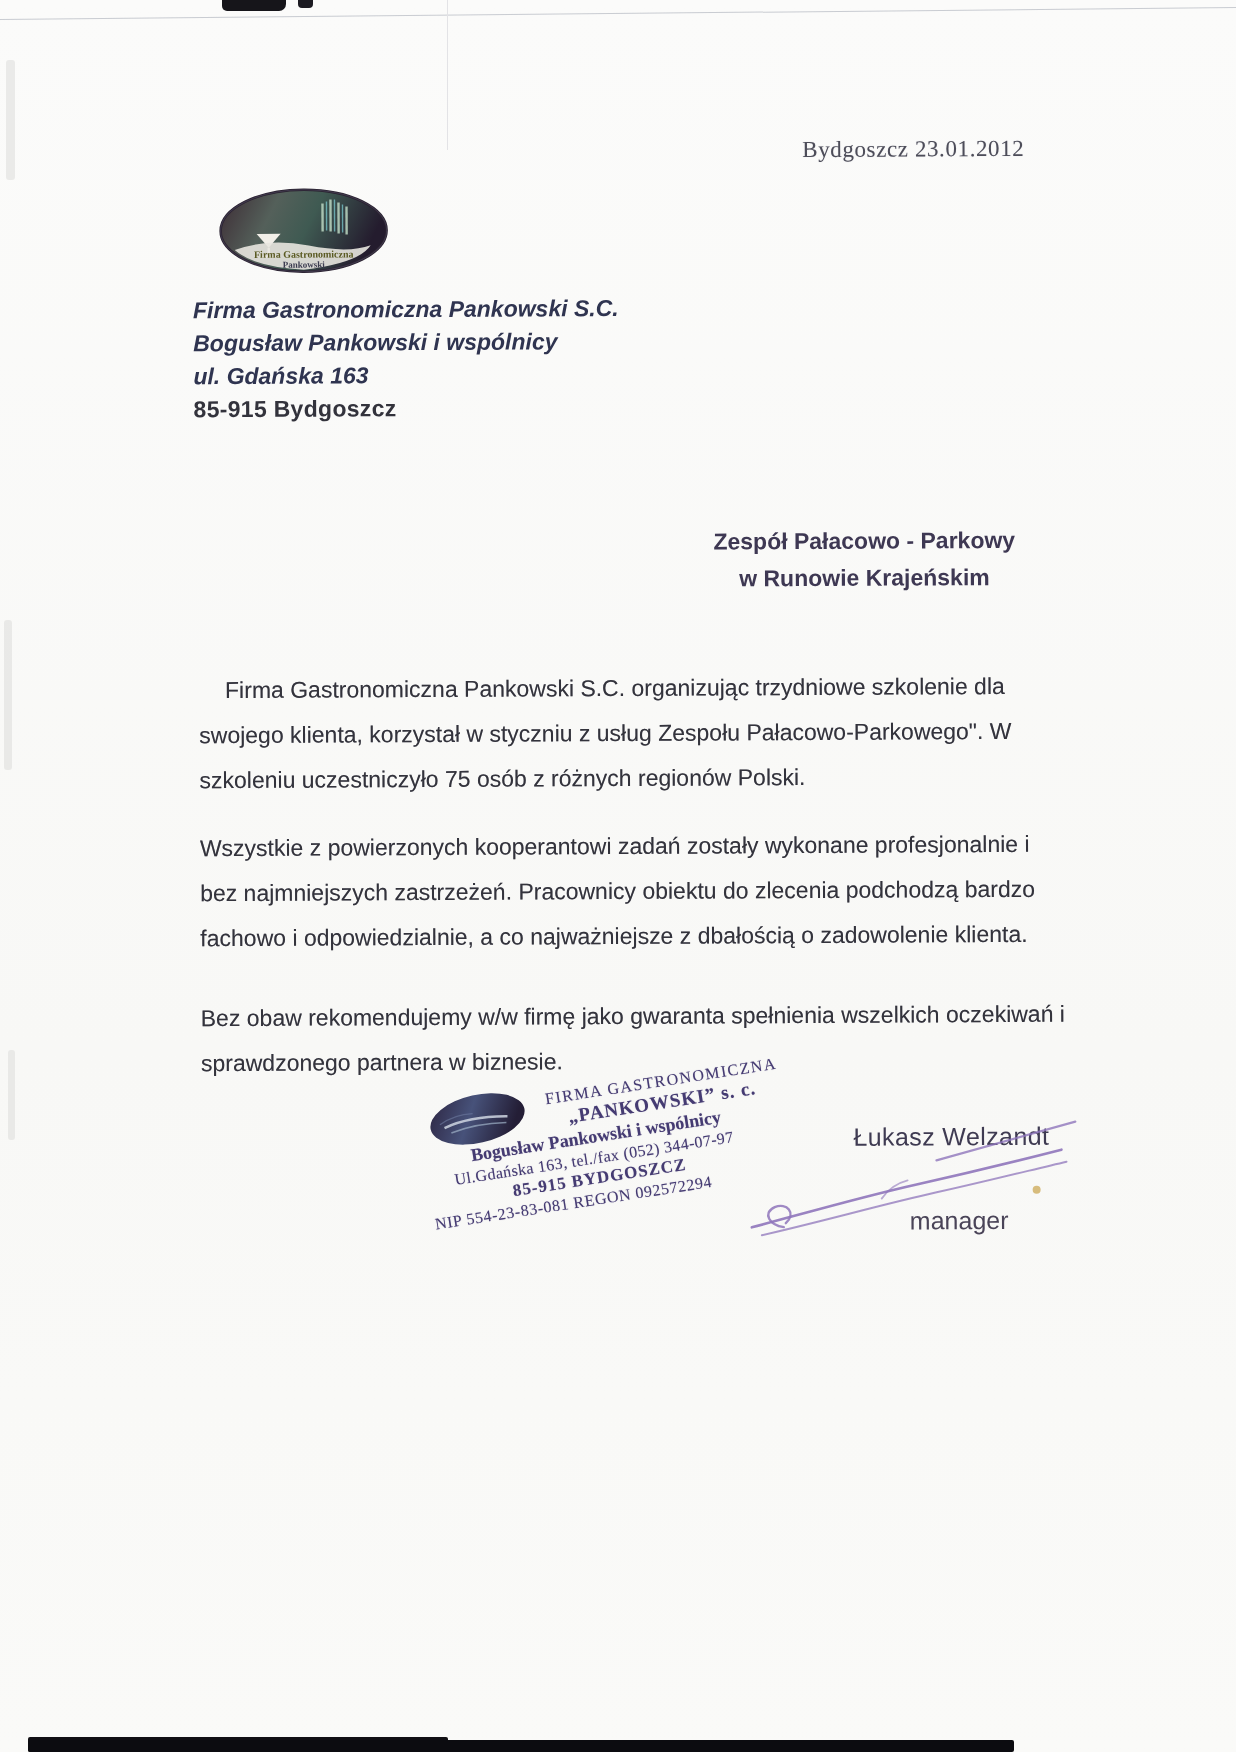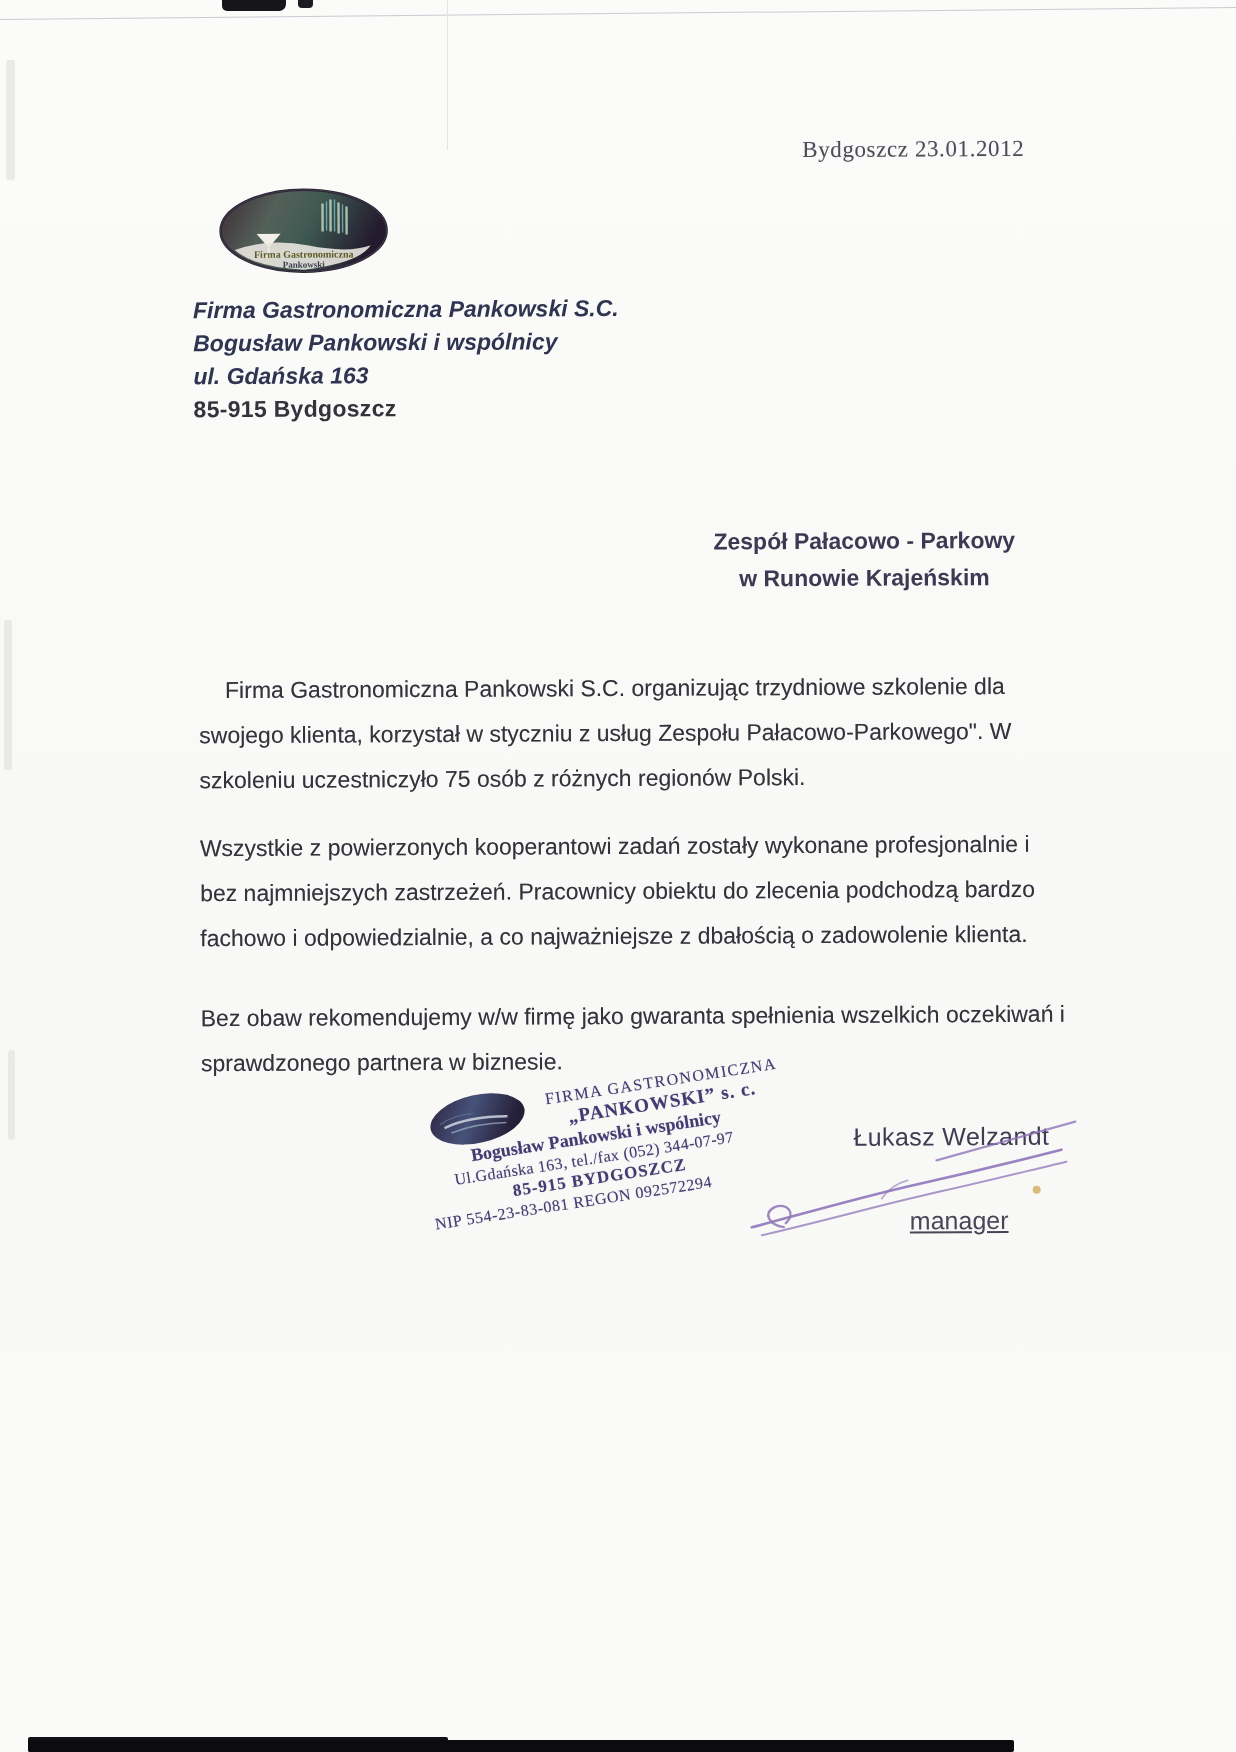--- a/index.html
+++ b/index.html
@@ -40,21 +40,21 @@
   .stamp .s1{margin-left:108px;font-size:16px;letter-spacing:1.5px;}
   .stamp .s2{margin-left:128px;font-size:19px;font-weight:bold;letter-spacing:1px;margin-top:1px;}
   .stamp .s3{margin-left:26px;font-size:18px;font-weight:bold;margin-top:2px;}
   .stamp .s4{margin-left:6px;font-size:16px;margin-top:2px;letter-spacing:.4px;}
   .stamp .s5{margin-left:62px;font-size:17px;font-weight:bold;letter-spacing:1px;margin-top:1px;}
   .stamp .s6{margin-left:-20px;font-size:16px;margin-top:2px;letter-spacing:.6px;}
   .stamp-logo{position:absolute;left:-14px;top:-10px;}
 
   .sig-name{position:absolute;left:852px;top:1124px;font-size:25px;color:#3f3b52;
     letter-spacing:.4px;}
-  .sig-title{position:absolute;left:908px;top:1208px;font-size:25px;color:#4a4458;text-decoration:underline;}
+  .sig-title{position:absolute;left:908px;top:1208px;font-size:25px;color:#4a4458;}
   .scrawl{position:absolute;left:730px;top:1100px;}
 
   
   .top-hairline{position:absolute;left:-6px;top:19px;width:1260px;height:1px;
     background:#bfc3ca;transform:rotate(-0.55deg);transform-origin:left top;opacity:.85;}
   .blotch-a{position:absolute;left:222px;top:0;width:64px;height:11px;background:#16151a;
     border-radius:0 0 7px 5px;}
   .blotch-b{position:absolute;left:298px;top:0;width:15px;height:8px;background:#1c1b22;
     border-radius:0 0 4px 4px;}
   .bottom-bar{position:absolute;left:28px;top:1740px;width:986px;height:12px;

